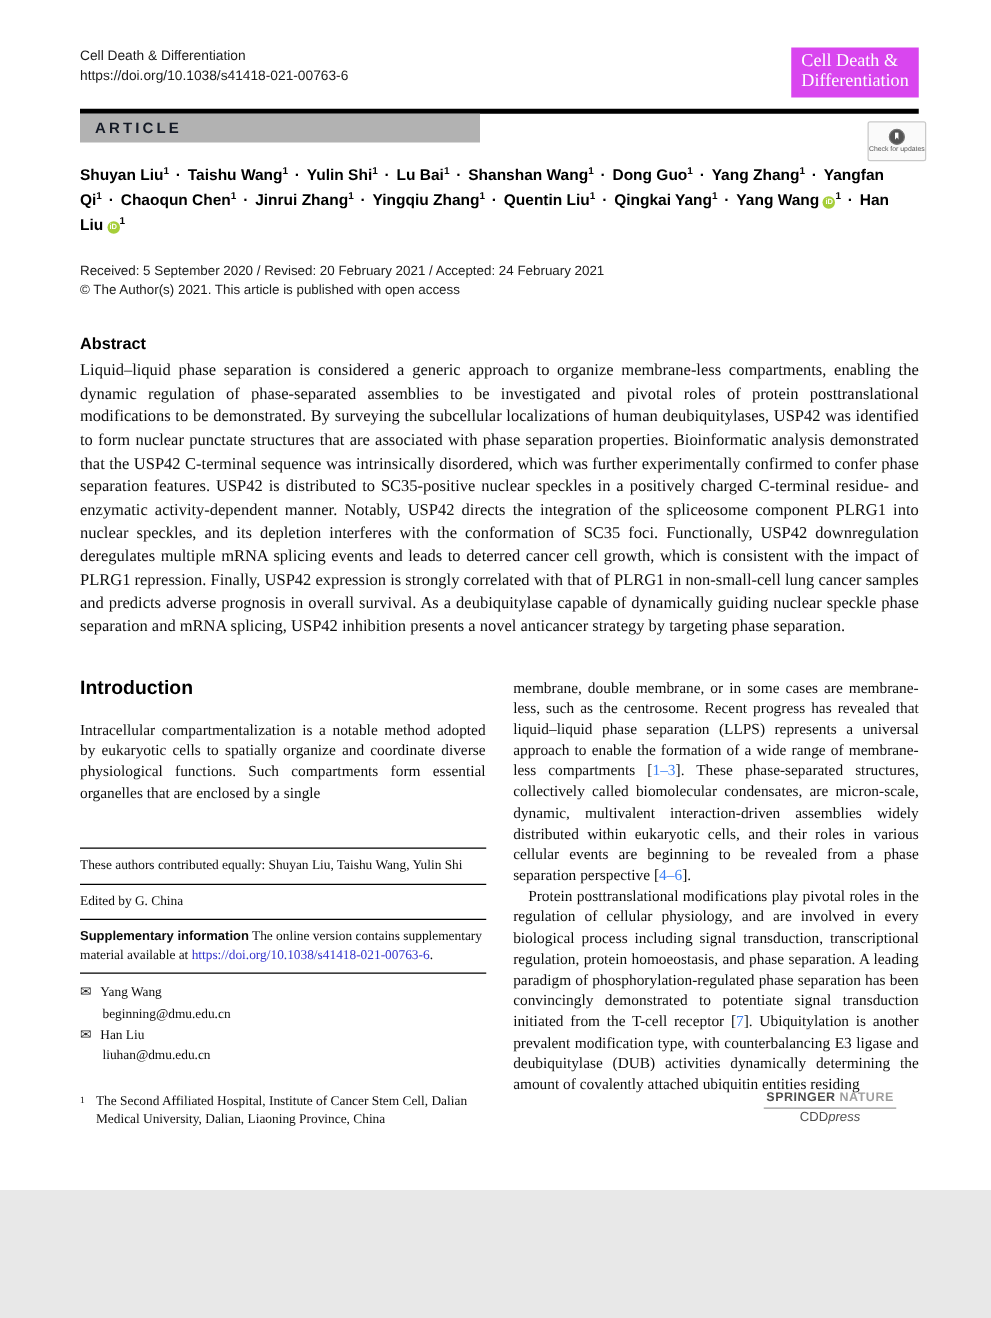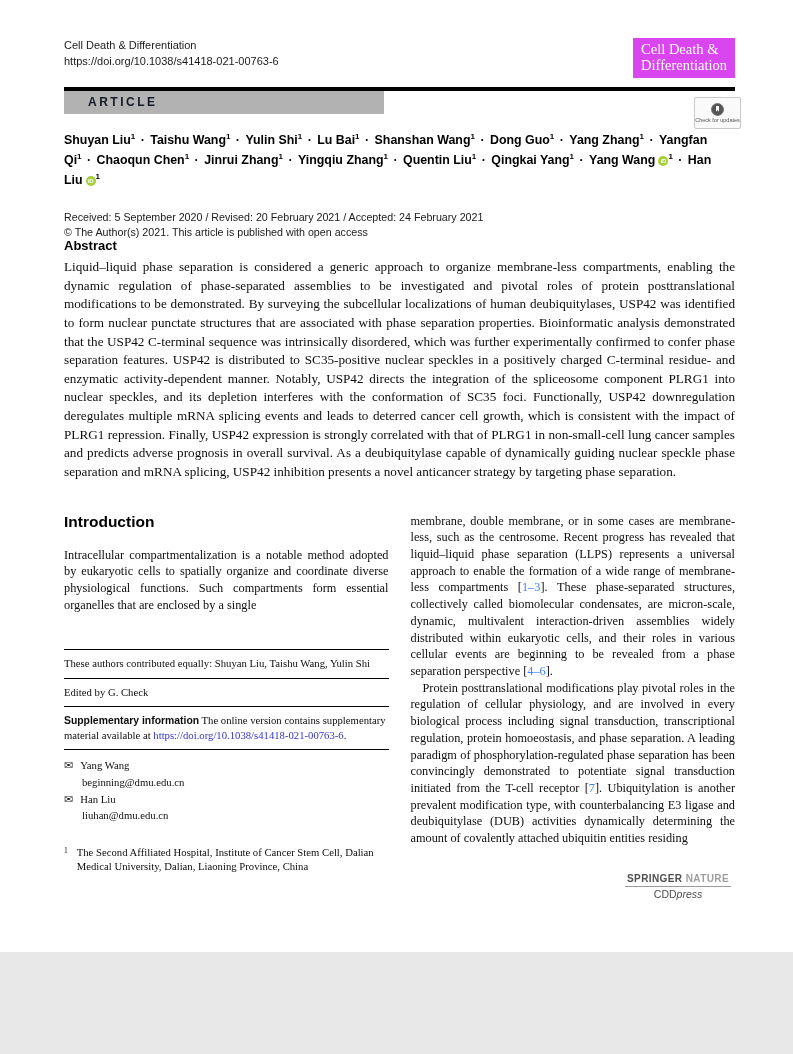--- a/index.html
+++ b/index.html
@@ -14,21 +14,21 @@
   .hdr-journal { font-size:11px; line-height:1.45; color:#1a1a1a; }
   .hdr-doi { font-size:11px; color:#1a1a1a; }
   .hdr-logo {
     background:#d946ef; color:#fff; font-family:"Liberation Serif", serif;
     font-size:14.5px; line-height:1.08; padding:4px 8px 5px 8px; text-align:left;
   }
   .rule-black { height:4px; background:#000; margin-top:9px; }
   .article-bar {
     width:320px; height:23px; background:#b2b2b2; color:#141a26;
     font-size:12px; font-weight:bold; letter-spacing:2.5px;
-    line-height:23px; padding-left:24px;
+    line-height:23px; padding-left:12px;
   }
   .check-badge {
     position:absolute; top:97px; right:52px; width:47px; height:32px;
     border:1px solid #c9c9c9; background:#fafafa; border-radius:2px;
     display:flex; flex-direction:column; align-items:center; justify-content:center;
     cursor:pointer;
   }
   .check-circle {
     width:13px; height:13px; border-radius:50%; border:1.5px solid #777;
     background:#555; position:relative; margin-bottom:1px;
@@ -45,21 +45,21 @@
   .author-sep { padding:0 2px; }
   .orcid-badge {
     display:inline-block; width:10px; height:10px; border-radius:50%;
     background:#a6ce39; color:#fff; font-size:6px; font-weight:bold;
     text-align:center; line-height:10px; vertical-align:1px; margin-left:3px;
     cursor:pointer;
   }
   .dates { margin-top:20px; font-size:10.7px; color:#1a1a1a; }
   .copyright { margin-top:3px; font-size:10.7px; color:#1a1a1a; }
   
-  .abstract-h { font-size:13px; font-weight:bold; color:#000; }
+  .abstract-h { margin-top:29px; font-size:13px; font-weight:bold; color:#000; }
   .abstract-p {
     margin-top:5px; font-family:"Liberation Serif", serif; font-size:13.2px;
     line-height:1.41; text-align:justify; color:#0d0d0d;
   }
   
   .twocol { margin-top:31px; display:flex; gap:22px; }
   .col { flex:1 1 0; min-width:0; }
   .intro-h { font-size:15.5px; font-weight:bold; color:#000; margin-bottom:16px; }
   .body-p {
     font-family:"Liberation Serif", serif; font-size:12.3px; line-height:1.36;
@@ -73,21 +73,21 @@
   .fn-block { padding:6px 0 7px 0; }
   .supp-bold { font-family:"Liberation Sans", sans-serif; font-weight:bold; font-size:10.4px; }
   .supp-link { color:#3333cc; cursor:pointer; word-break:break-all; }
   .corr-block { padding-top:8px; }
   .corr-row { display:flex; gap:7px; margin-bottom:2px; }
   .env-icon { font-size:11px; line-height:1.3; color:#222; }
   .corr-email { padding-left:18px; margin-bottom:3px; }
   .affil { margin-top:22px; display:flex; gap:9px; }
   .affil sup { font-size:7.5px; line-height:1; padding-top:2px; }
   
-  .pg-footer { position:absolute; right:62px; bottom:52px; text-align:center; }
+  .pg-footer { position:absolute; right:76px; bottom:52px; text-align:center; }
   .pub-line { font-size:10px; font-weight:bold; letter-spacing:0.4px; padding:0 2px 2px 2px; border-bottom:1.5px solid #9a9a9a; }
   .pub-dark { color:#4d4d4d; }
   .pub-light { color:#9f9f9f; }
   .imprint { font-size:10.5px; color:#4d4d4d; padding-top:1px; }
   .imprint .it { font-style:italic; }
 </style>
 </head>
 <body>
 
 <div class="page">
@@ -122,21 +122,21 @@
 
   <div class="twocol">
     <div class="col">
       <h2 class="intro-h">Introduction</h2>
       <p class="body-p">Intracellular compartmentalization is a notable method adopted by eukaryotic cells to spatially organize and coordinate diverse physiological functions. Such compartments form essential organelles that are enclosed by a single</p>
 
       <div class="footnotes">
         <hr class="fn-rule">
         <div class="fn-block">These authors contributed equally: Shuyan Liu, Taishu Wang, Yulin Shi</div>
         <hr class="fn-rule">
-        <div class="fn-block">Edited by G. Check</div>
+        <div class="fn-block">Edited by G. China</div>
         <hr class="fn-rule">
         <div class="fn-block"><span class="supp-bold">Supplementary information</span><span> The online version contains supplementary material available at </span><span class="supp-link">https://doi.org/10.1038/s41418-021-00763-6</span><span>.</span></div>
         <hr class="fn-rule">
         <div class="corr-block">
             <div class="corr-row">
               <span class="env-icon">✉</span>
               <span>Yang Wang</span>
             </div>
             <div class="corr-email">beginning@dmu.edu.cn</div>
             <div class="corr-row">

